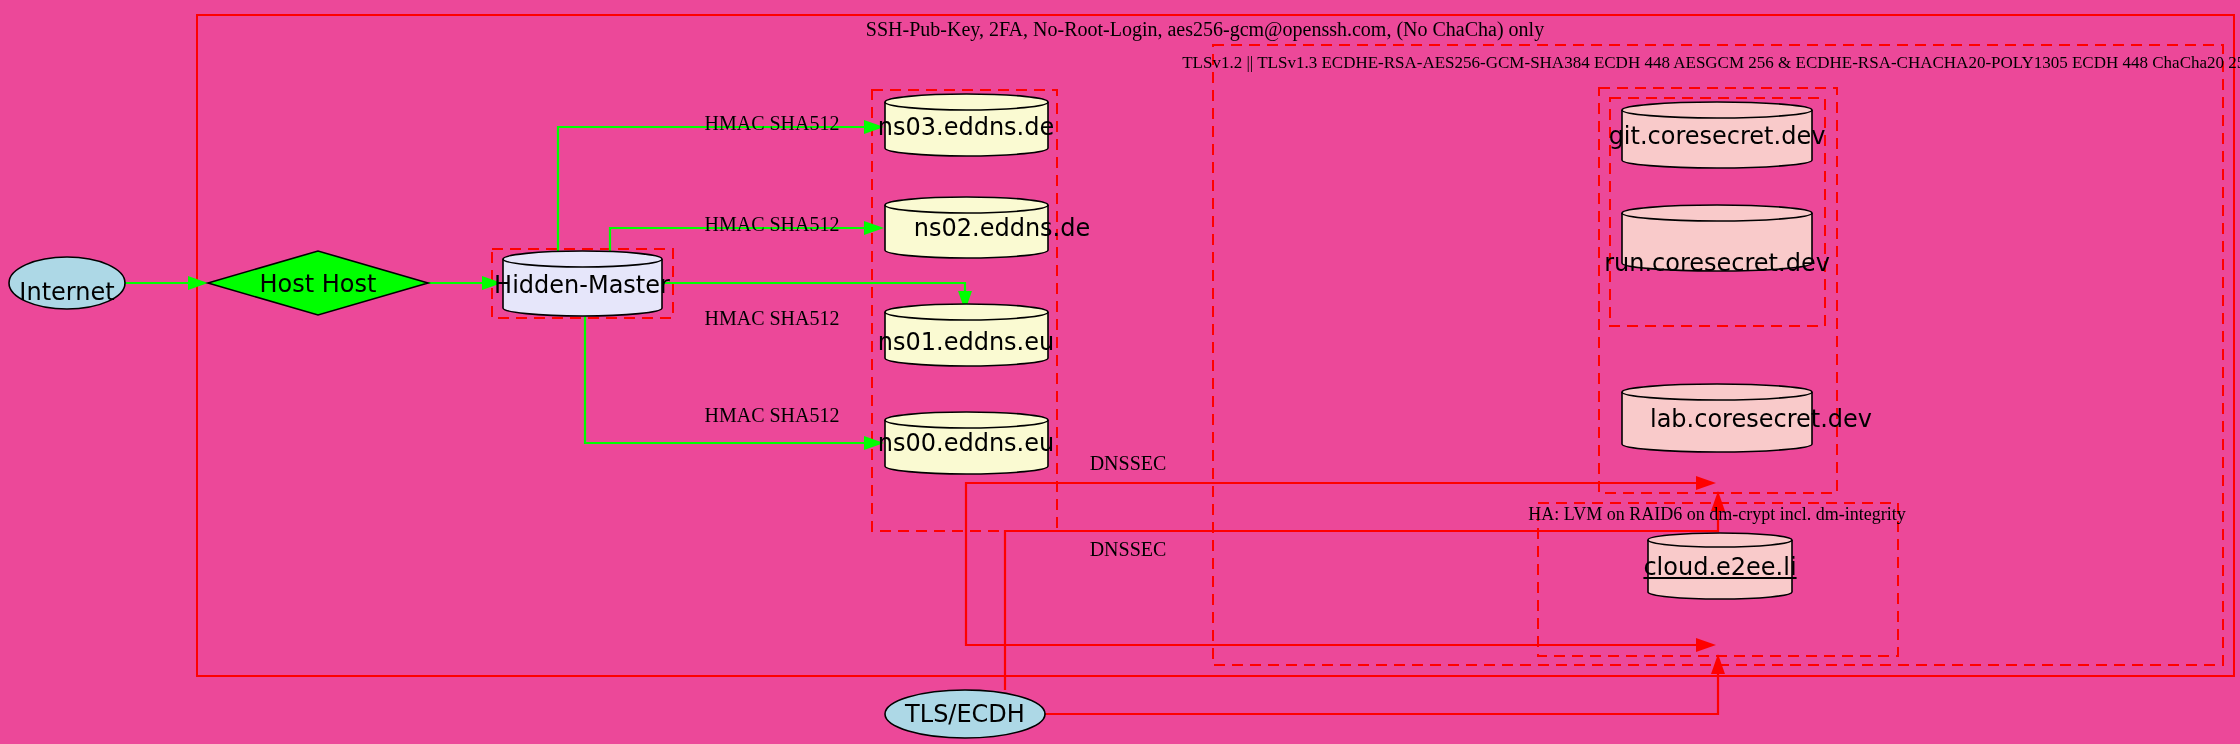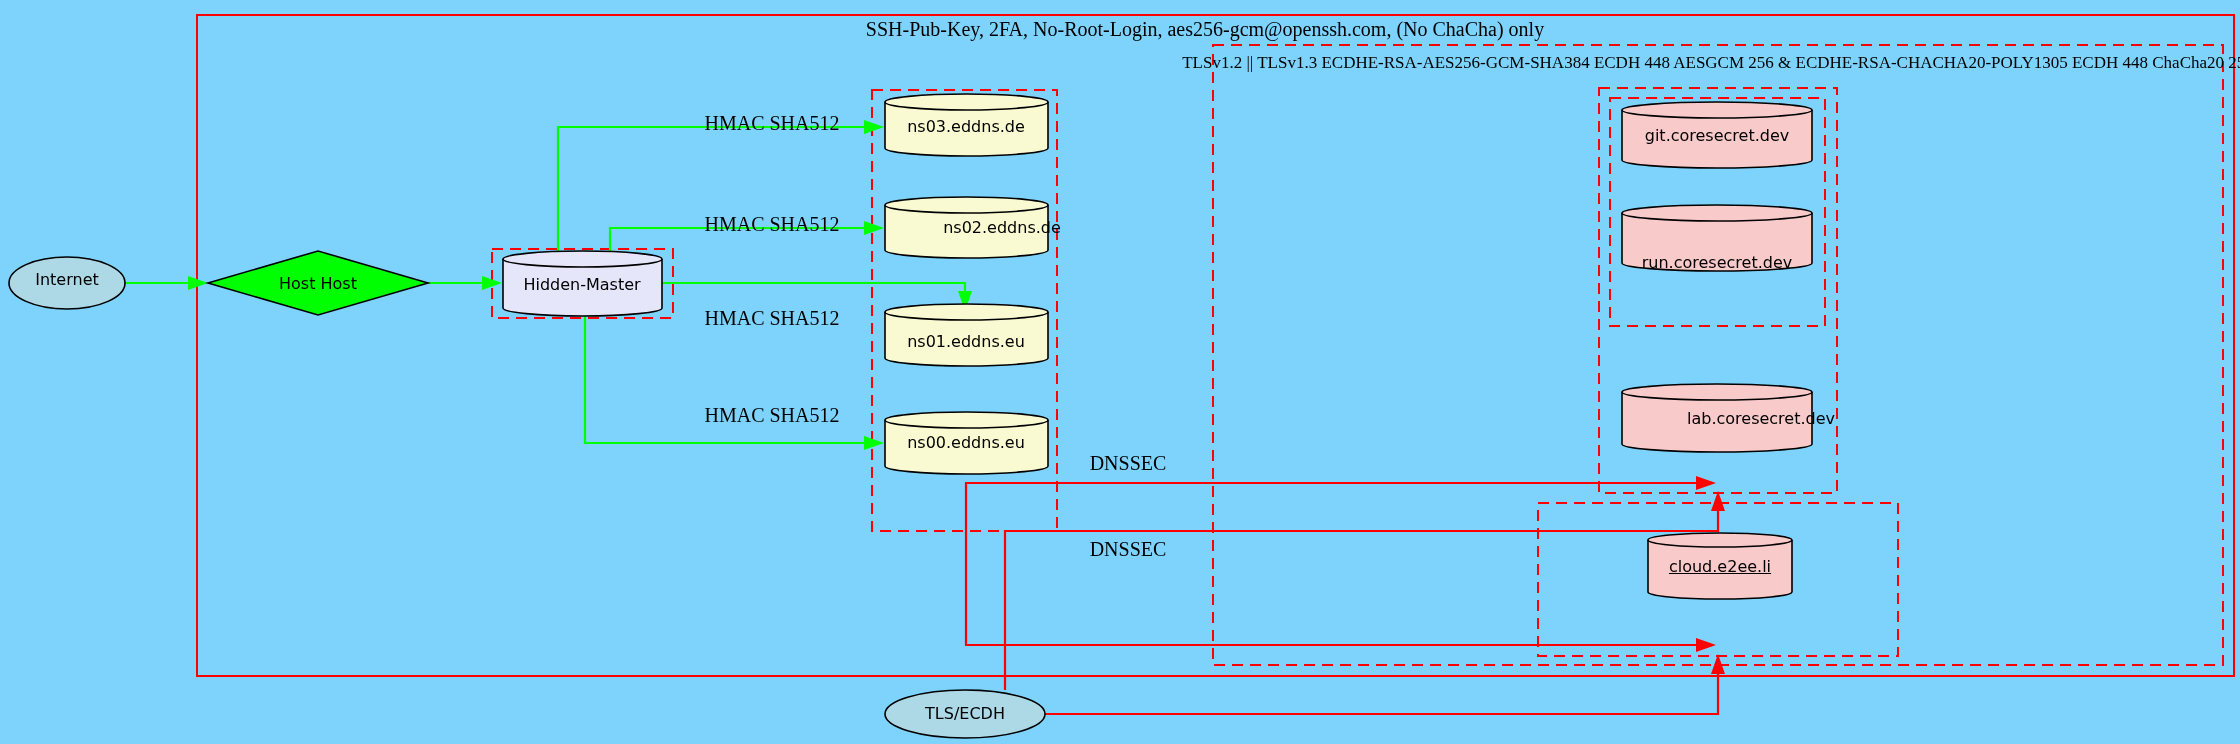--- a/index.html
+++ b/index.html
@@ -1,28 +1,28 @@
 <!DOCTYPE html>
 <html><head>
 <meta charset="utf-8">
 <style>
   html,body{margin:0;padding:0;background:#ffffff;}
-  #stage{position:relative;width:2240px;height:744px;background:#7dd3fc;overflow:hidden;
+  #stage{position:relative;width:2240px;height:744px;background:#ec4899;overflow:hidden;
          font-family:"Liberation Serif", serif;}
   svg{position:absolute;left:0;top:0;}
   svg polyline{fill:none;stroke-width:2.2px;}
   svg rect.cluster{fill:none;stroke-width:2px;}
   svg rect.dashed{stroke-dasharray:11,7;}
   svg ellipse, svg polygon.node{stroke:#000000;stroke-width:1.6px;}
   g[data-cyl] path{stroke:#000000;stroke-width:1.6px;}
   .lbl{position:absolute;transform:translate(-50%,-50%);white-space:nowrap;color:#000;line-height:1;}
   .ser{font-family:"Liberation Serif", serif;font-size:20px;}
   .ser-md{font-family:"Liberation Serif", serif;font-size:18px;}
   .ser-sm{font-family:"Liberation Serif", serif;font-size:17px;}
-  .nl{font-family:"DejaVu Sans","Liberation Sans",sans-serif;font-size:16px;}
+  .nl{font-family:"DejaVu Sans","Liberation Sans",sans-serif;font-size:24px;}
 </style>
 </head>
 <body>
 
 <div id="stage">
   <svg width="2240" height="744" viewBox="0 0 2240 744">
 
     <rect class="cluster" x="197" y="15" width="2037" height="661" stroke="#ff0000"></rect>
     <rect class="cluster dashed" x="1213" y="45" width="1010" height="620" stroke="#ff0000"></rect>
     <rect class="cluster dashed" x="872" y="90" width="185" height="441" stroke="#ff0000"></rect>
@@ -96,29 +96,30 @@
         <path d="M 1622 392 A 95 8 0 0 0 1812 392" fill="none"></path>
       </g>
     <g data-cyl="1648,1792,540,592,7">
         <path d="M 1648 540 A 72 7 0 0 1 1792 540 L 1792 592 A 72 7 0 0 1 1648 592 Z" fill="#f9caca"></path>
         <path d="M 1648 540 A 72 7 0 0 0 1792 540" fill="none"></path>
       </g>
   </svg>
 
   <div class="lbl ser" style="left:1205px;top:29px;">SSH-Pub-Key, 2FA, No-Root-Login, aes256-gcm@openssh.com, (No ChaCha) only</div>
   <div class="lbl ser-sm" style="left:1718px;top:62px;">TLSv1.2 || TLSv1.3 ECDHE-RSA-AES256-GCM-SHA384 ECDH 448 AESGCM 256 &amp; ECDHE-RSA-CHACHA20-POLY1305 ECDH 448 ChaCha20 256</div>
+  <div class="lbl ser-md" style="left:1717px;top:514px;">HA: LVM on RAID6 on dm-crypt incl. dm-integrity</div>
 
   <div class="lbl ser" style="left:772px;top:123px;">HMAC SHA512</div>
   <div class="lbl ser" style="left:772px;top:224px;">HMAC SHA512</div>
   <div class="lbl ser" style="left:772px;top:318px;">HMAC SHA512</div>
   <div class="lbl ser" style="left:772px;top:415px;">HMAC SHA512</div>
   <div class="lbl ser" style="left:1128px;top:463px;">DNSSEC</div>
   <div class="lbl ser" style="left:1128px;top:549px;">DNSSEC</div>
 
-  <div class="lbl nl" style="left:67px;top:280px;">Internet</div>
+  <div class="lbl nl" style="left:67px;top:292px;">Internet</div>
   <div class="lbl nl" style="left:318px;top:284px;">Host Host</div>
   <div class="lbl nl" style="left:582px;top:285px;">Hidden-Master</div>
   <div class="lbl nl" style="left:966px;top:127px;">ns03.eddns.de</div>
   <div class="lbl nl" style="left:966px;top:228px;margin-left:36px;">ns02.eddns.de</div>
   <div class="lbl nl" style="left:966px;top:336px;margin-top:6px;">ns01.eddns.eu</div>
   <div class="lbl nl" style="left:966px;top:443px;text-align:center;">ns00.eddns.eu</div>
   <div class="lbl nl" style="left:1717px;top:136px;">git.coresecret.dev</div>
   <div class="lbl nl" style="left:1717px;top:239px;margin-top:24px;">run.coresecret.dev</div>
   <div class="lbl nl" style="left:1717px;top:419px;margin-left:44px;">lab.coresecret.dev</div>
   <div class="lbl nl" style="left:1720px;top:567px;text-decoration:underline;">cloud.e2ee.li</div>

